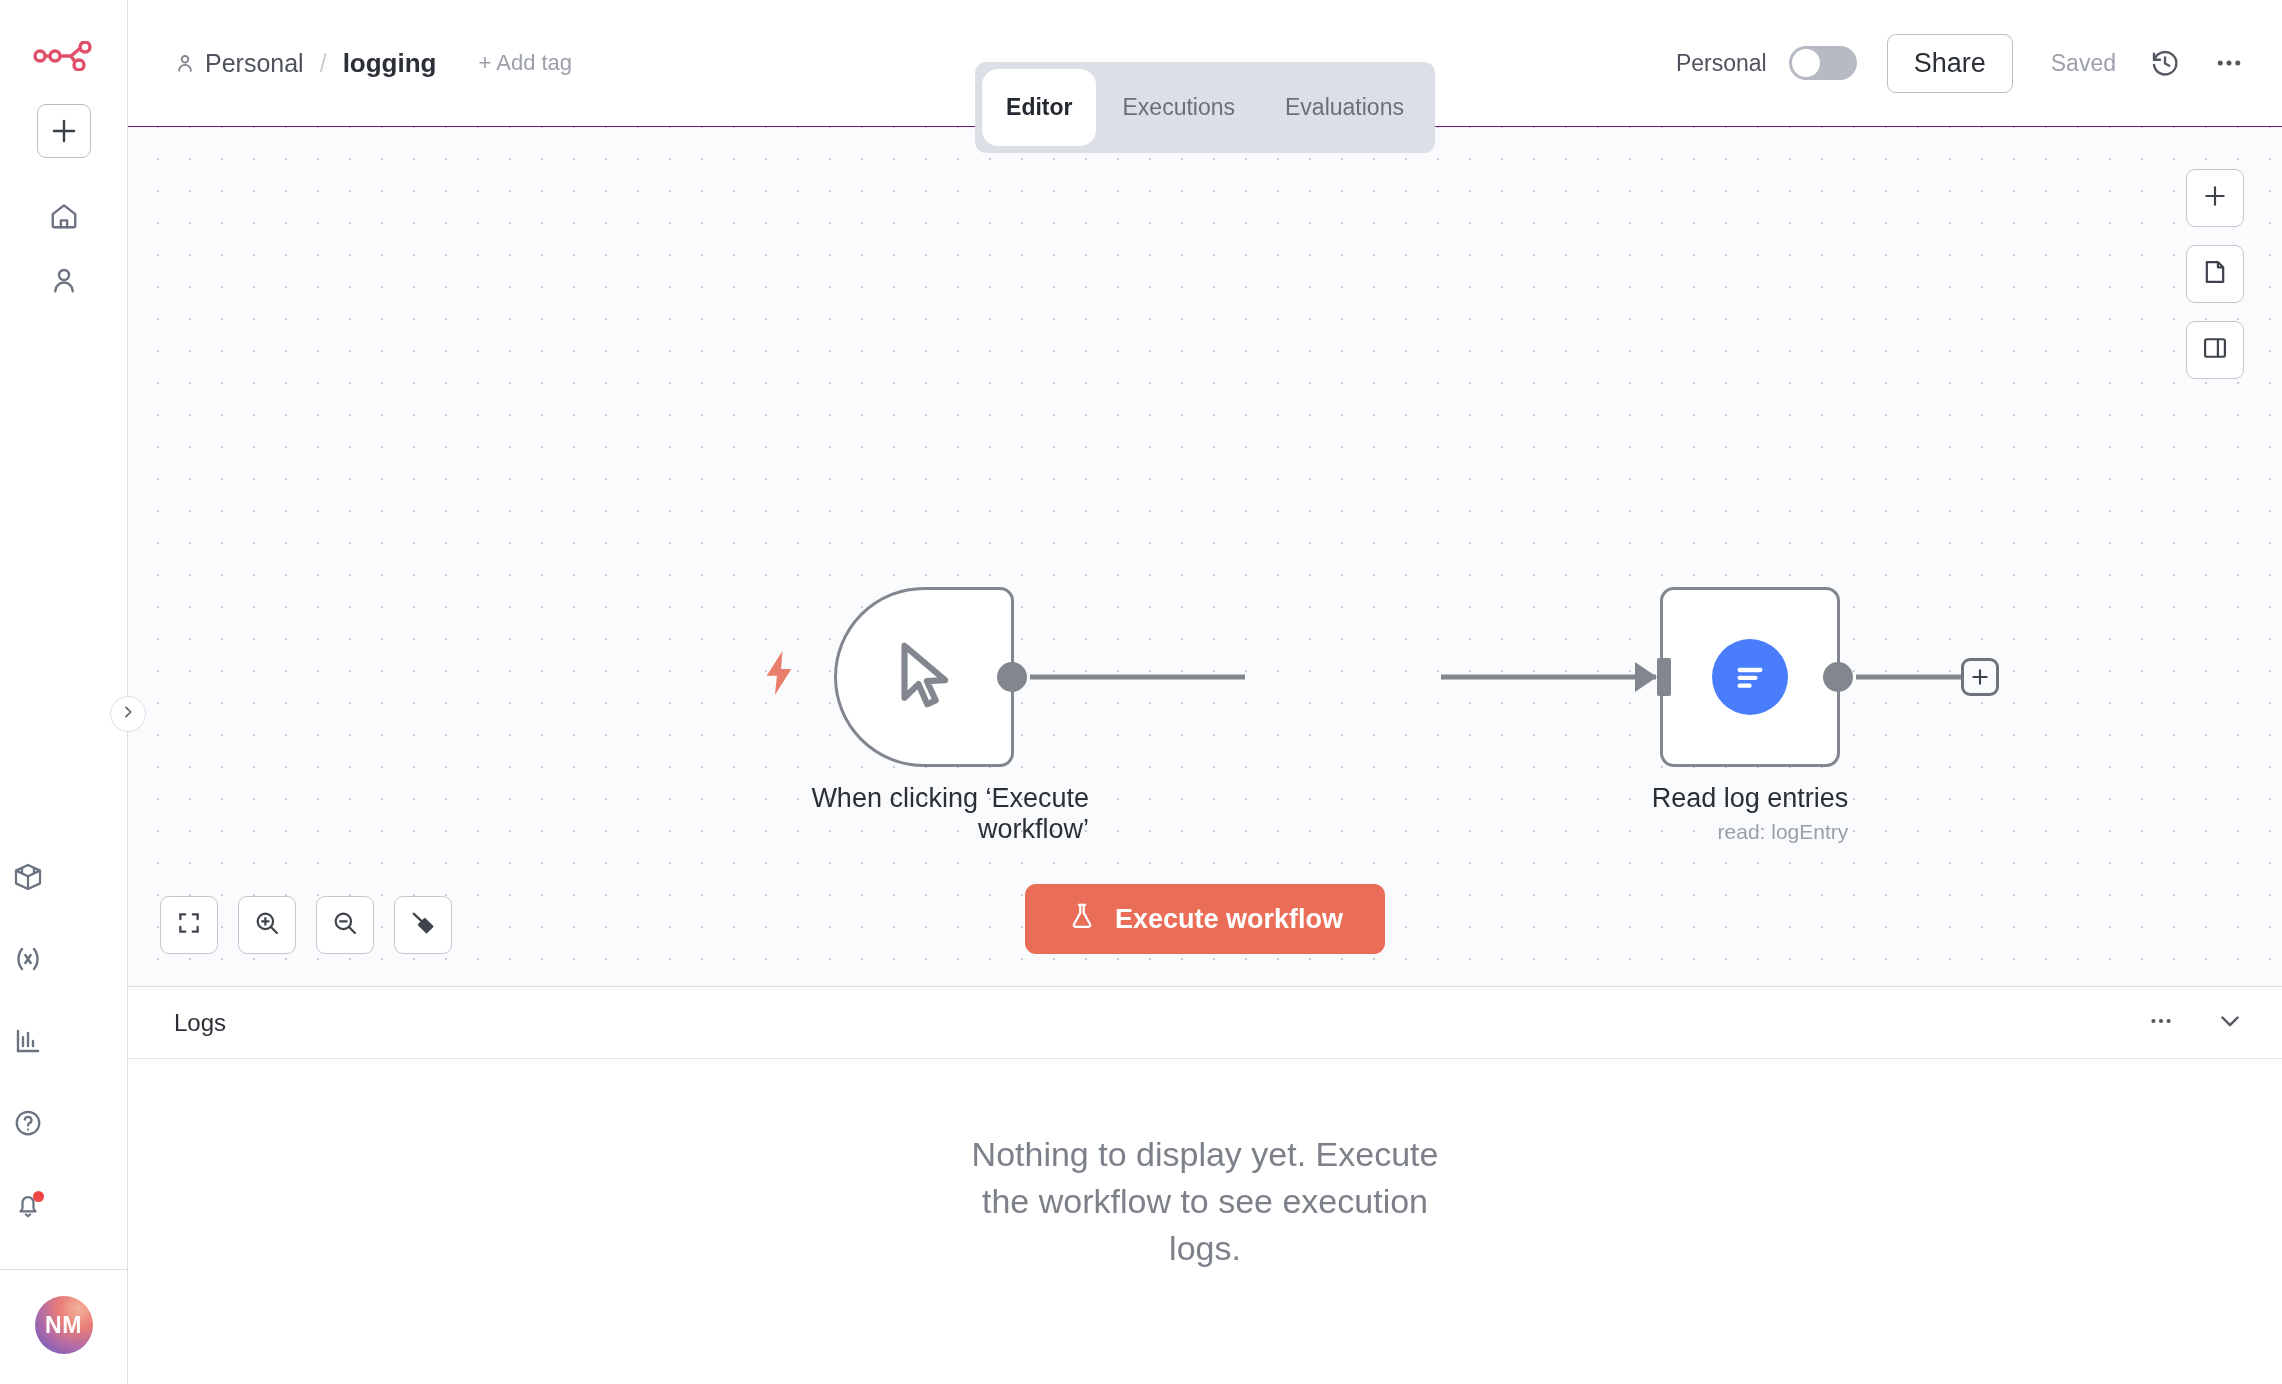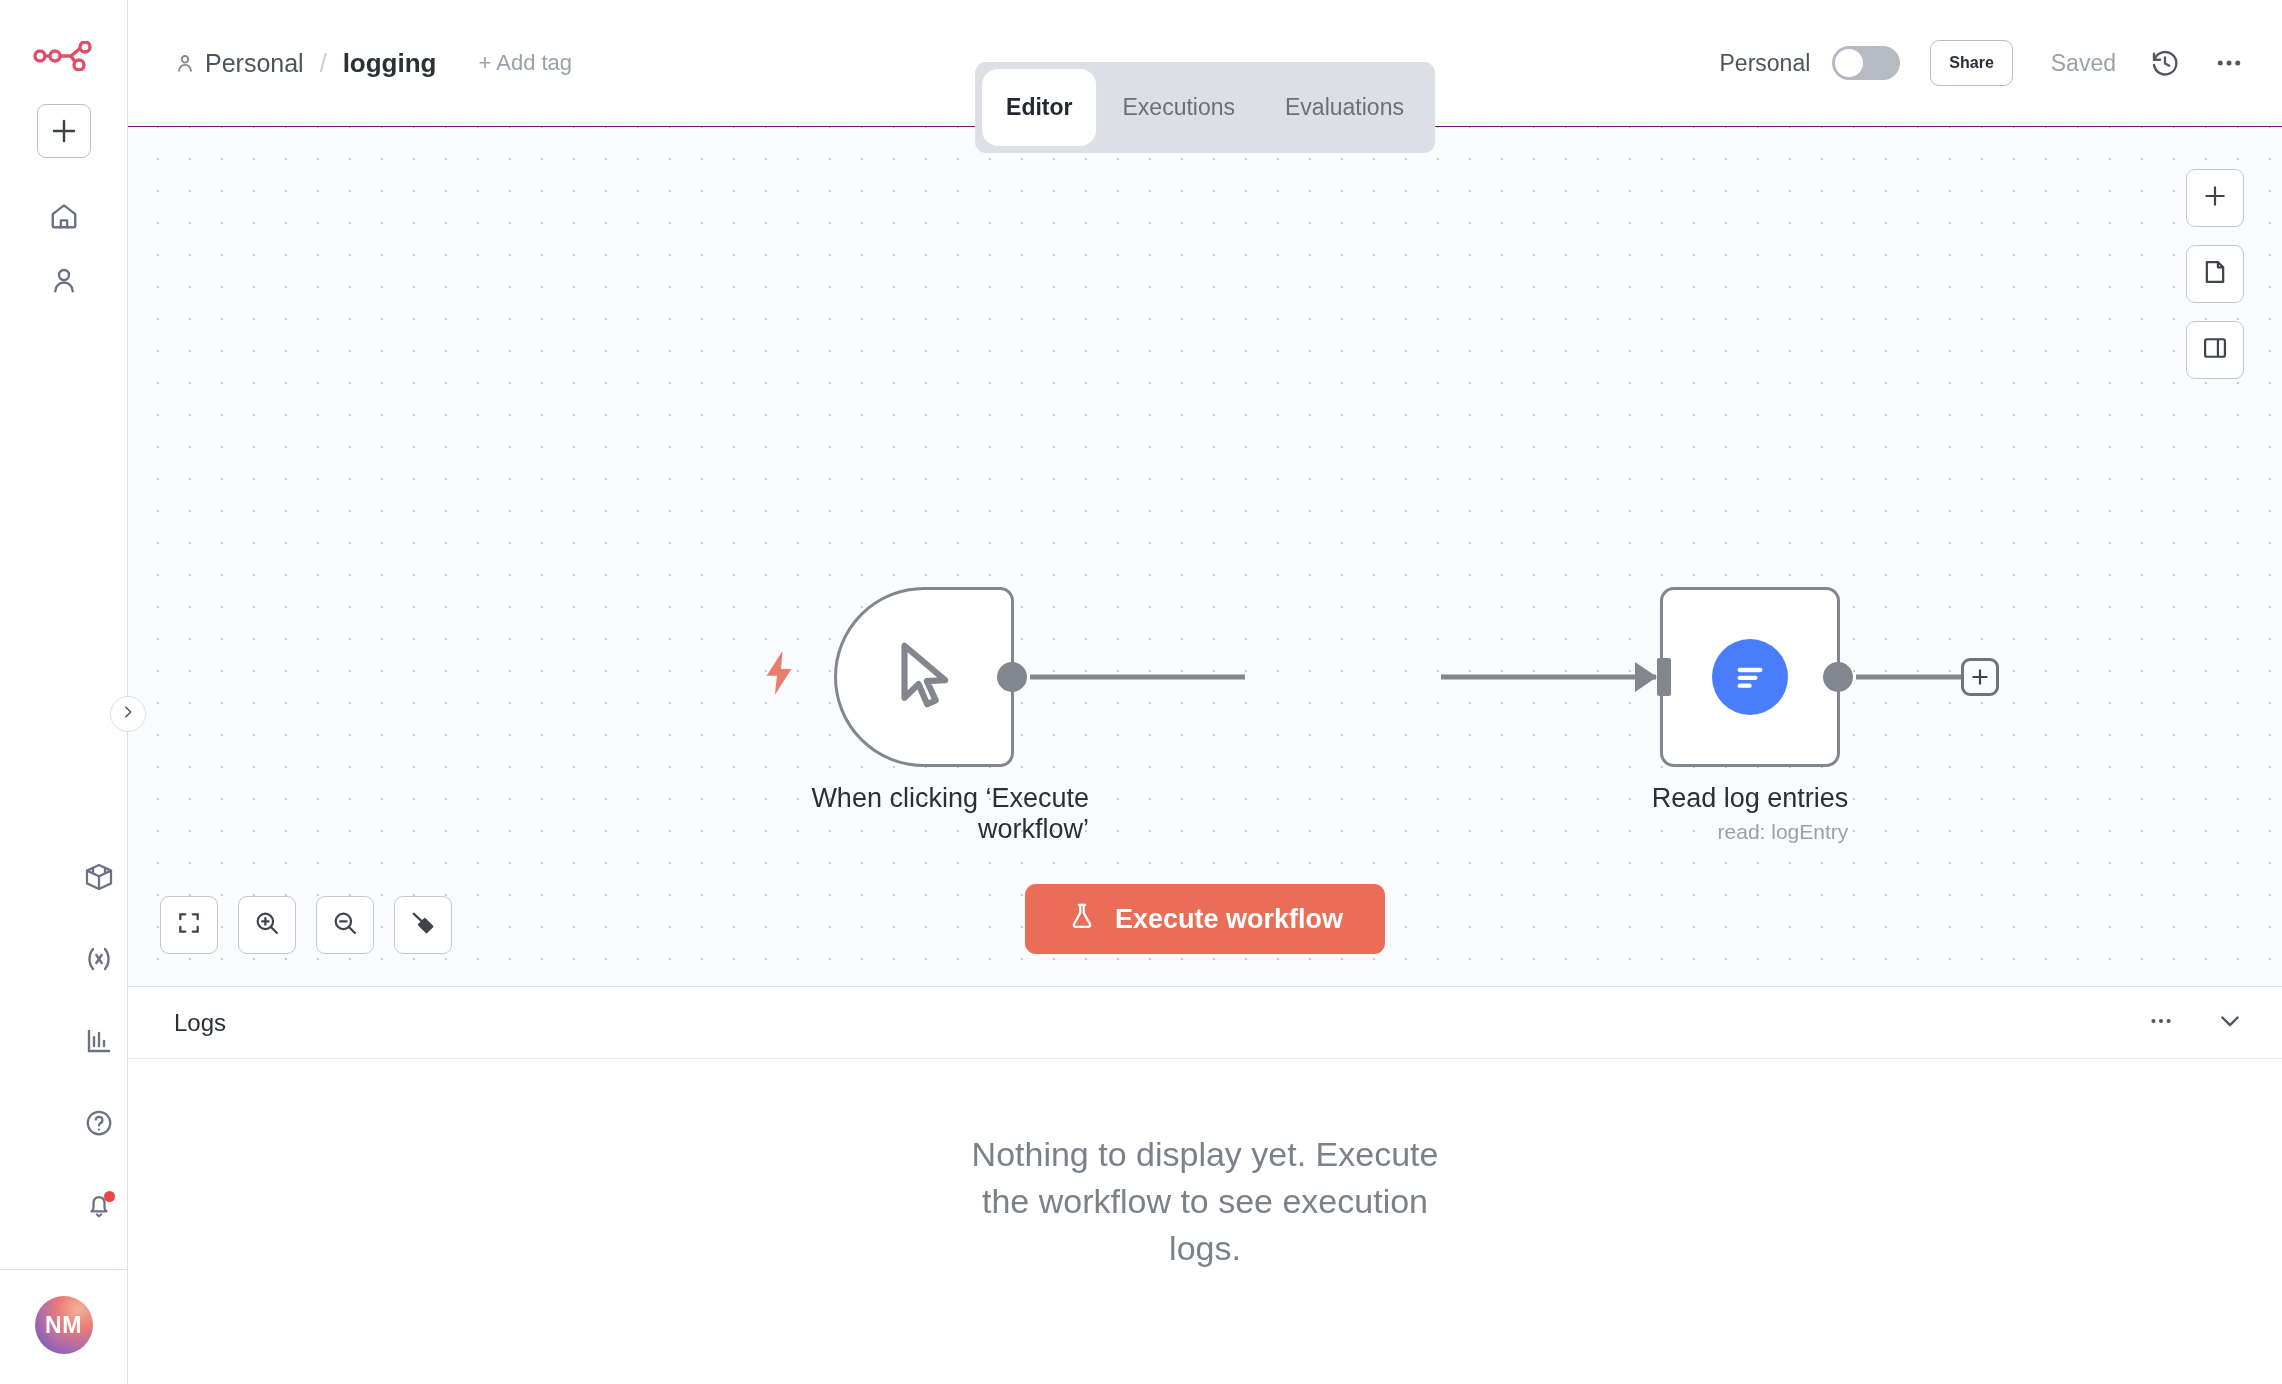--- a/index.html
+++ b/index.html
@@ -25,21 +25,21 @@
     border: 1px solid #b8bdc9; border-radius: 9px;
     display: flex; align-items: center; justify-content: center;
     color: #3b3f46; background: #fff;
   }
   .side-icon {
     width: 56px; height: 56px; margin-top: 8px;
     display: flex; align-items: center; justify-content: center;
     color: #6b7280; position: relative;
   }
   .side-top { display: flex; flex-direction: column; align-items: center; margin-top: 24px; }
-  .side-bottom { margin-top: auto; display: flex; flex-direction: column; align-items: flex-end; width: 100%; }
+  .side-bottom { margin-top: auto; display: flex; flex-direction: column; align-items: flex-start; width: 100%; }
   .side-bottom .side-icon { margin-top: 26px; }
   .avatar-wrap {
     width: 100%; border-top: 1px solid #dbdfe7;
     margin-top: 34px; padding: 26px 0 30px;
     display: flex; justify-content: center;
   }
   .avatar {
     width: 58px; height: 58px; border-radius: 50%;
     background: radial-gradient(circle at 75% 22%, #f3b39b 0%, #ea7d76 32%, #b06aa8 62%, #5b57c4 100%);
     color: #fff; font-size: 23px; font-weight: 600;
@@ -81,22 +81,22 @@
   .toggle {
     width: 68px; height: 34px; border-radius: 17px;
     background: #b6bac2; position: relative; margin-right: 30px;
   }
   .toggle-knob {
     position: absolute; top: 3px; left: 3px;
     width: 28px; height: 28px; border-radius: 50%; background: #fff;
   }
   .share-btn {
     border: 1px solid #b8bdc9; border-radius: 9px;
-    padding: 13px 18px; font-size: 16px; color: #2b2f36;
-    background: #fff; font-weight: 700;
+    padding: 13px 26px; font-size: 27px; color: #2b2f36;
+    background: #fff; font-weight: 400;
   }
   .saved-label { font-size: 23px; color: #9ba0a9; margin-left: 38px; }
   .hdr-icon { margin-left: 34px; color: #53575f; display: flex; align-items: center; }
 
   
   .tabs {
     position: absolute; left: 50%; transform: translateX(-50%);
     bottom: -27px; z-index: 20;
     background: #dcdfe5; border-radius: 11px; padding: 7px;
     display: flex; gap: 2px;

